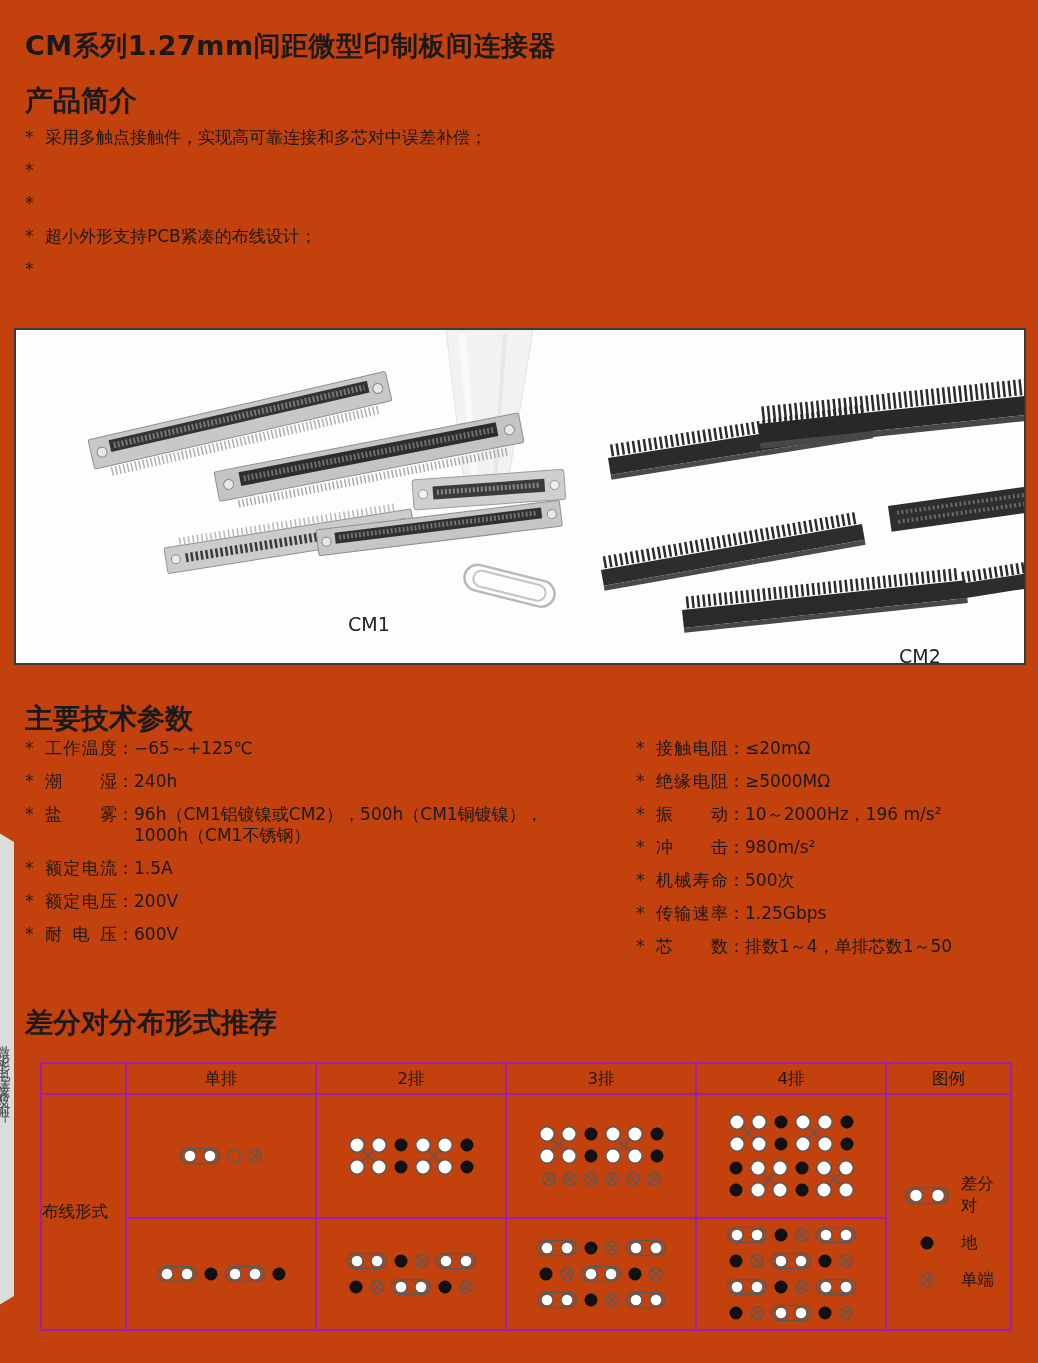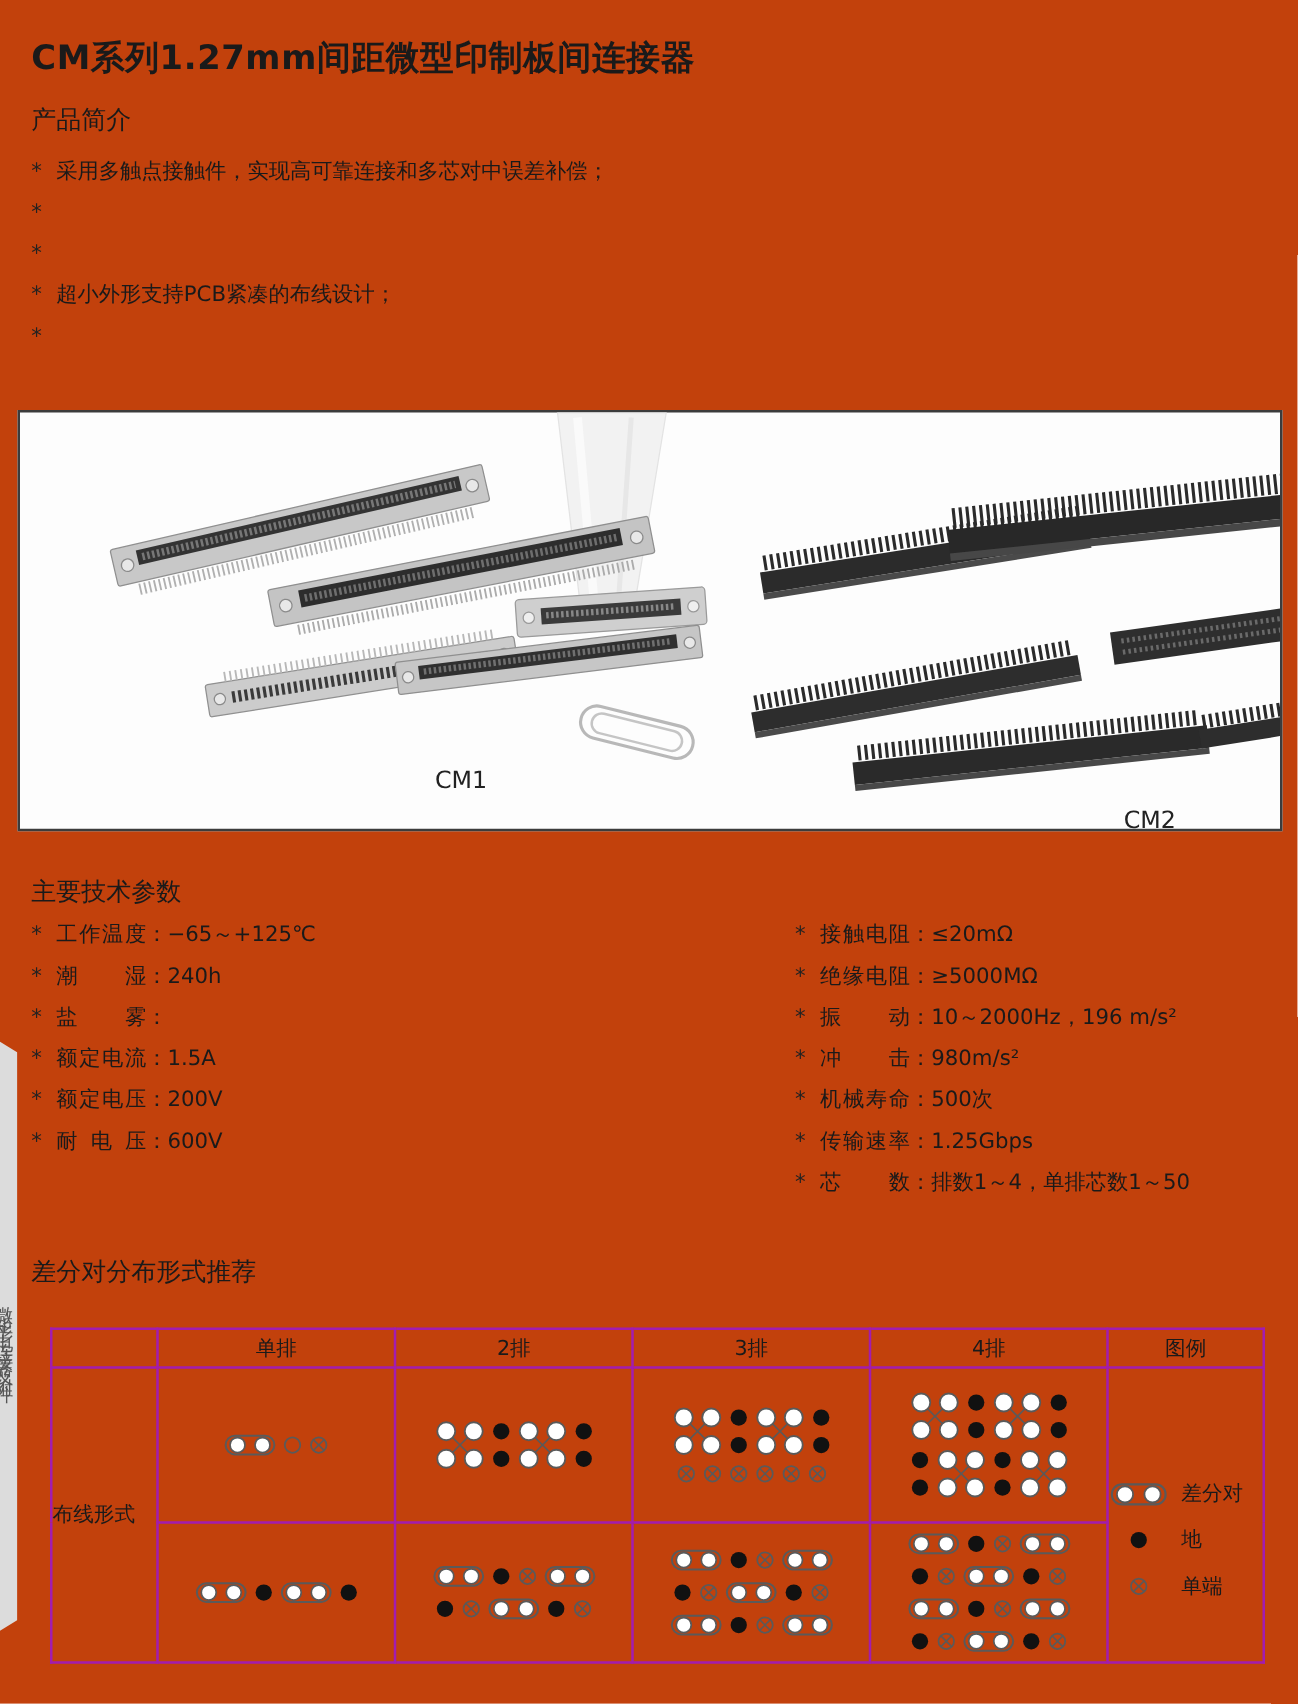--- a/index.html
+++ b/index.html
@@ -1,19 +1,19 @@
 <!DOCTYPE html>
 <html><head>
 <meta charset="utf-8">
 <style>
   html,body{margin:0;padding:0;background:#ffffff;}
   .page{position:relative;width:1038px;height:1363px;background:#c2410c;overflow:hidden;
         font-family:"DejaVu Sans","Liberation Sans",sans-serif;color:#1a1a1a;}
   .doc-title{position:absolute;left:25px;top:28px;font-size:27px;font-weight:bold;letter-spacing:0.5px;}
-  .sec-head{position:absolute;left:25px;font-size:20px;font-weight:normal;}
+  .sec-head{position:absolute;left:25px;font-size:28px;font-weight:bold;}
   .intro-bullets{position:absolute;left:25px;top:121px;width:980px;}
   .bullet{display:flex;font-size:17px;line-height:33px;}
   .star{width:20px;flex:0 0 20px;color:#222;}
   .photo-frame{position:absolute;left:14px;top:328px;width:1008px;height:333px;border:2px solid #3c3c3c;background:#fdfdfd;}
   .photo-label{position:absolute;font-size:19px;color:#222;}
   .specs-col{position:absolute;top:738px;}
   .specs-left{left:25px;width:600px;}
   .specs-right{left:636px;width:400px;}
   .spec-line{display:flex;font-size:17px;line-height:21px;margin-bottom:12px;}
   .spec-label{display:inline-block;width:72px;flex:0 0 72px;text-align:justify;text-align-last:justify;}
@@ -24,21 +24,21 @@
   .diff-table{border:2px solid #222;}
   .diff-table th{height:29px;font-size:16.5px;}
   .row-top td{height:122px;}
   .row-bottom td{height:110px;}
   .diag-cell{vertical-align:middle;text-align:center;}
   .diag-cell .wrap{display:flex;flex-direction:column;align-items:center;justify-content:center;gap:6px;}
   .diag-row{display:flex;align-items:center;justify-content:center;gap:5px;}
   .tok{display:inline-flex;align-items:center;}
   .rowlabel-cell{font-size:16.5px;}
   .legend-cell{vertical-align:middle;}
-  .legend-box{display:flex;flex-direction:column;gap:15px;margin-top:40px;}
+  .legend-box{display:flex;flex-direction:column;gap:15px;padding-left:16px;margin-top:40px;}
   .legend-row{display:flex;align-items:center;}
   .legend-sym{width:48px;display:flex;justify-content:center;}
   .legend-label{font-size:16.5px;margin-left:10px;}
   .edge-tab{position:absolute;left:-9px;top:828px;width:23px;height:482px;background:#dcdcdc;
             clip-path:polygon(0 0,100% 14px,100% calc(100% - 14px),0 100%);
             display:flex;align-items:center;justify-content:center;}
   .edge-tab span{writing-mode:vertical-rl;font-size:15px;color:#555;letter-spacing:7px;}
 </style>
 </head>
 <body>
@@ -164,20 +164,22 @@
       <div class="spec-line">
         <span class="star">*</span>
         <span class="spec-label">潮湿</span>
         <span class="colon">：</span>
         <span class="spec-value">240h</span>
       </div>
       <div class="spec-line">
         <span class="star">*</span>
         <span class="spec-label">盐雾</span>
         <span class="colon">：</span>
+        <span class="spec-value">96h（CM1铝镀镍或CM2），500h（CM1铜镀镍），
+1000h（CM1不锈钢）</span>
       </div>
       <div class="spec-line">
         <span class="star">*</span>
         <span class="spec-label">额定电流</span>
         <span class="colon">：</span>
         <span class="spec-value">1.5A</span>
       </div>
       <div class="spec-line">
         <span class="star">*</span>
         <span class="spec-label">额定电压</span>

